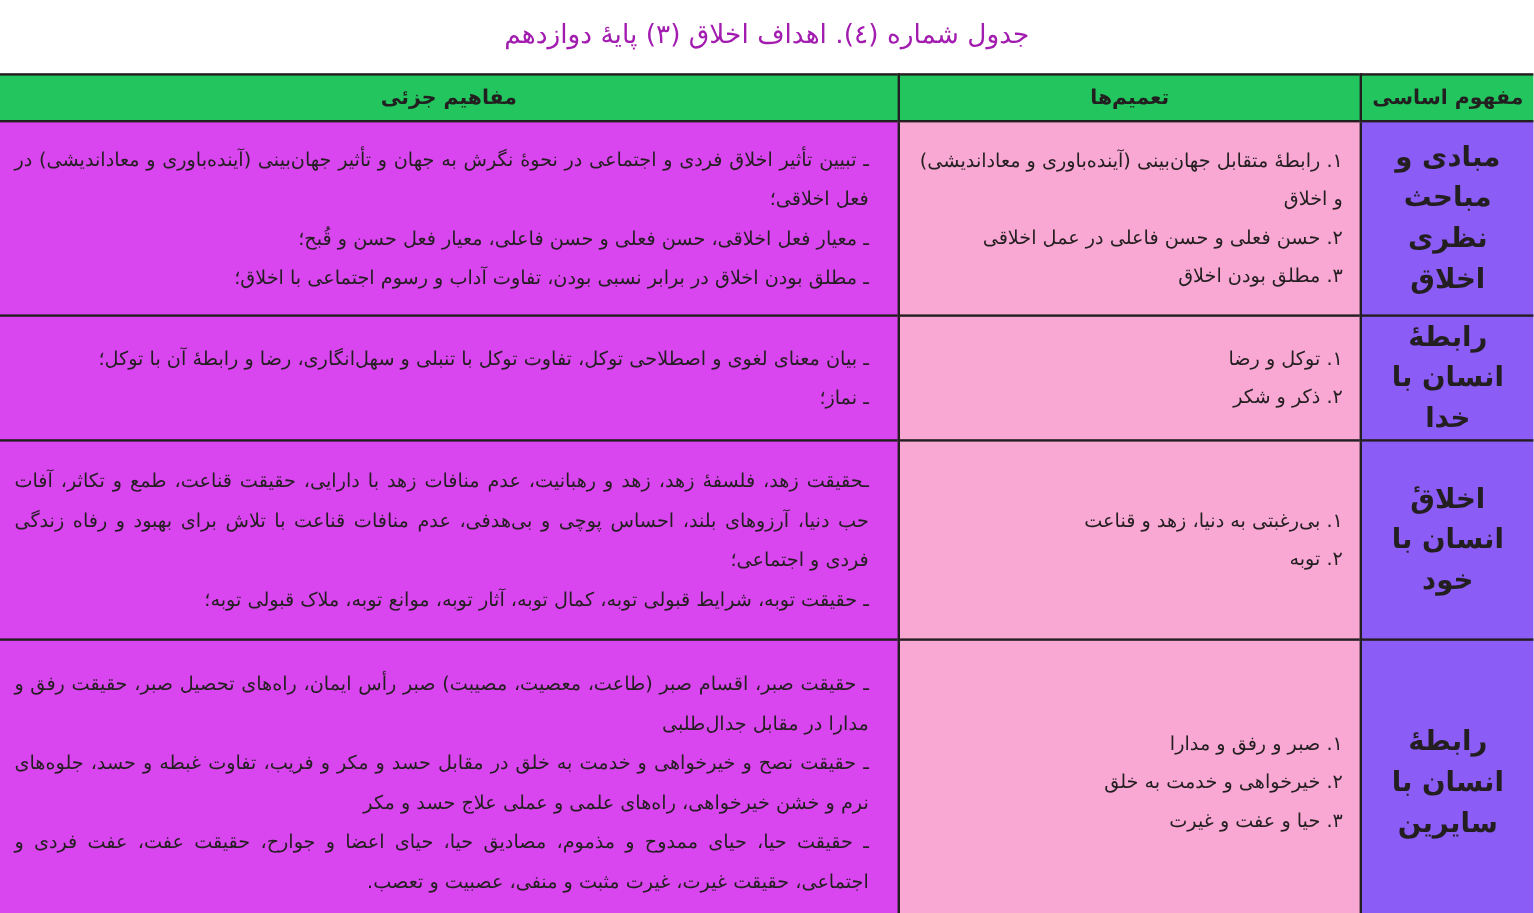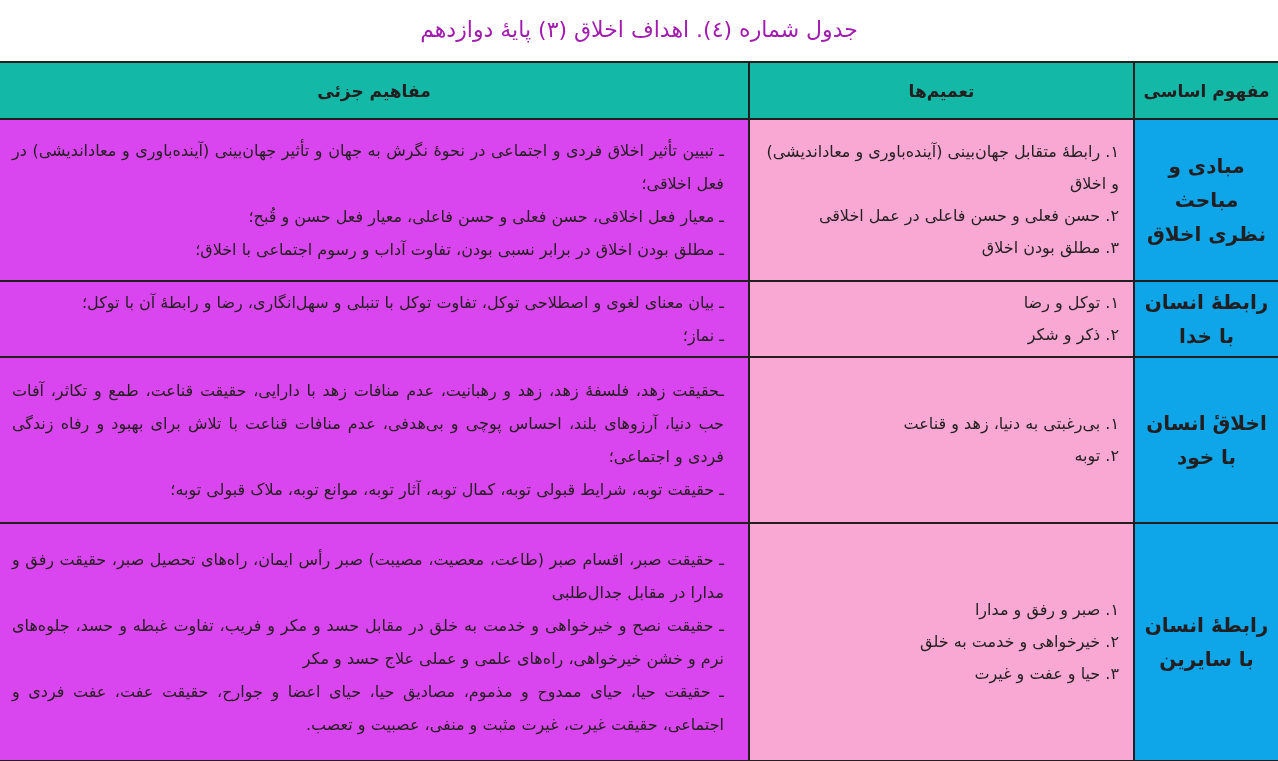--- a/index.html
+++ b/index.html
@@ -20,26 +20,26 @@
       width: 1278px; border-collapse: collapse; table-layout: fixed;
       direction: rtl;
     }
     table.goals th, table.goals td {
       border: 2px solid #231f20;
       vertical-align: middle;
     }
     table.goals tr > :first-child { border-right: none; }
     table.goals tr > :last-child { border-left: none; }
     table.goals th {
-      background: #14b8a6; height: 57px;
+      background: #22c55e; height: 39px;
       font-size: 17px; font-weight: bold; text-align: center;
     }
     td.concept {
-      background: #0ea5e9; text-align: center;
-      font-size: 20px; font-weight: bold; line-height: 34px;
+      background: #8b5cf6; text-align: center;
+      font-size: 23px; font-weight: bold; line-height: 34px;
       padding: 0 8px;
     }
     td.gen {
       background: #f9a8d4; padding: 4px 14px 4px 8px;
       font-size: 16px; line-height: 32px; text-align: right;
     }
     td.detail {
       background: #d946ef; padding: 4px 24px 4px 12px;
       font-size: 16px; line-height: 33px; text-align: justify;
       text-align-last: right;

